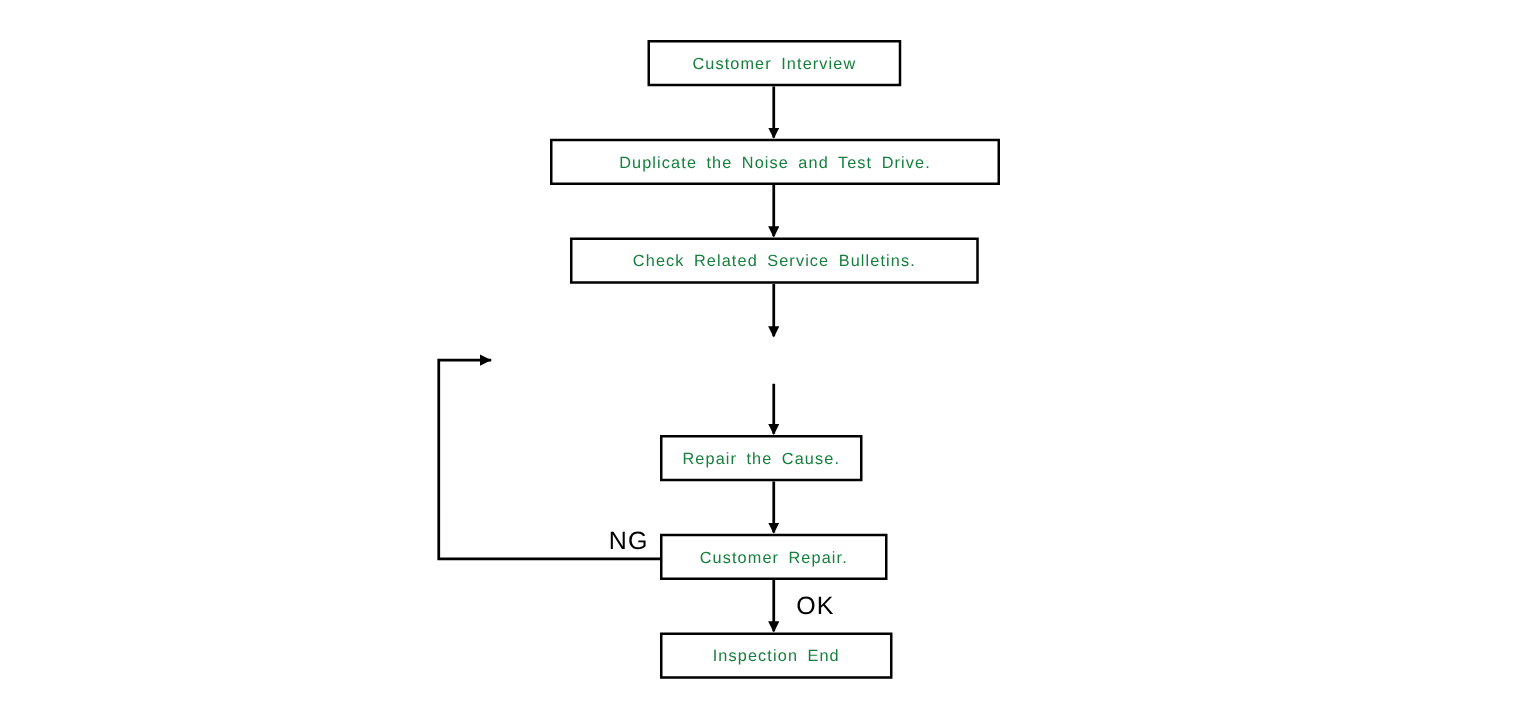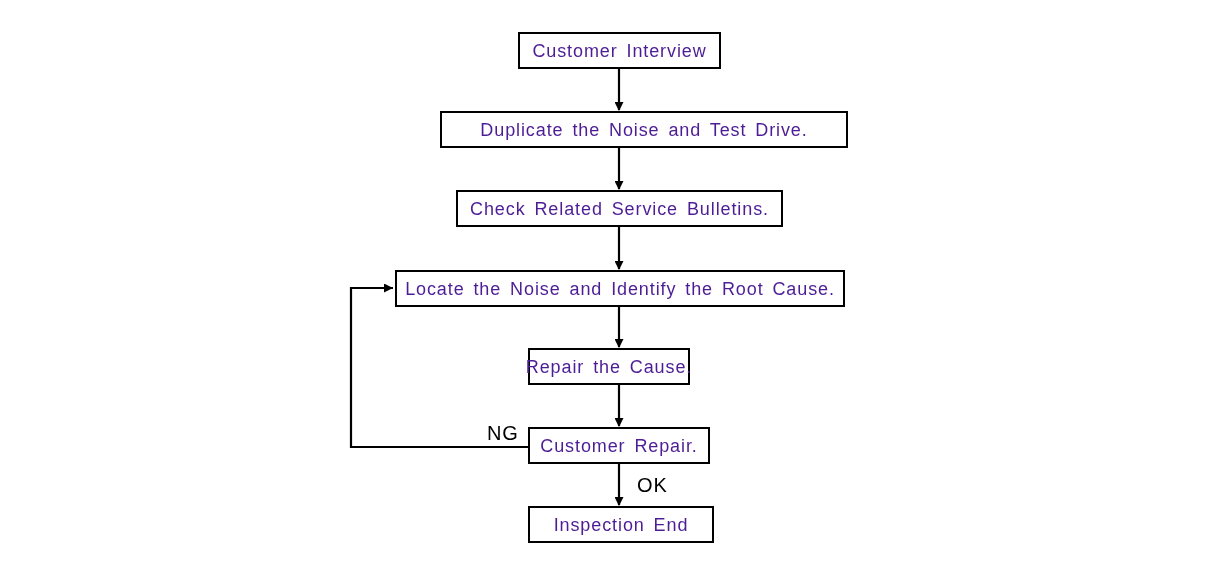--- a/index.html
+++ b/index.html
@@ -25,23 +25,23 @@
     height: 582px;
   }
   .node {
     position: absolute;
     box-sizing: border-box;
     border: 2px solid #000000;
     background: #ffffff;
     display: flex;
     align-items: center;
     justify-content: center;
-    color: #4c1d95;
+    color: #15803d;
     font-family: "Liberation Sans", sans-serif;
-    font-size: 18px;
+    font-size: 13px;
     letter-spacing: 0.9px;
     word-spacing: 3px;
     white-space: nowrap;
     line-height: 1;
   }
   .edge-label {
     position: absolute;
     color: #000000;
     font-family: "Liberation Sans", sans-serif;
     font-size: 20px;
@@ -78,31 +78,28 @@
 
     <line x1="619" y1="464" x2="619" y2="505" stroke="#000000" stroke-width="2.2" marker-end="url(#arrow-down-head)"></line>
 
     <polyline points="528,447 351,447 351,288 393,288" fill="none" stroke="#000000" stroke-width="2.2" marker-end="url(#arrow-right-head)"></polyline>
   </svg>
 
   <div class="node" style="left:518px; top:32px; width:203px; height:37px;">
     <span>Customer Interview</span>
   </div>
 
-  <div class="node" style="left:440px; top:111px; width:408px; height:37px;">
+  <div class="node" style="left:440px; top:111px; width:360px; height:37px;">
     <span>Duplicate the Noise and Test Drive.</span>
   </div>
 
   <div class="node" style="left:456px; top:190px; width:327px; height:37px;">
     <span>Check Related Service Bulletins.</span>
   </div>
 
-  <div class="node" style="left:395px; top:270px; width:450px; height:37px;">
-    <span>Locate the Noise and Identify the Root Cause.</span>
-  </div>
 
   <div class="node" style="left:528px; top:348px; width:162px; height:37px;">
     <span>Repair the Cause.</span>
   </div>
 
   <div class="node" style="left:528px; top:427px; width:182px; height:37px;">
     <span>Customer Repair.</span>
   </div>
 
   <div class="node" style="left:528px; top:506px; width:186px; height:37px;">

